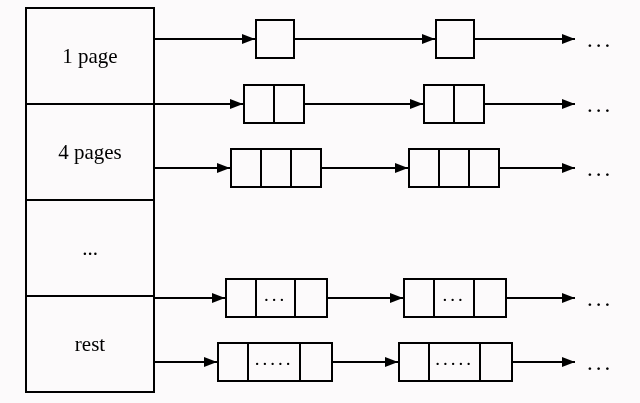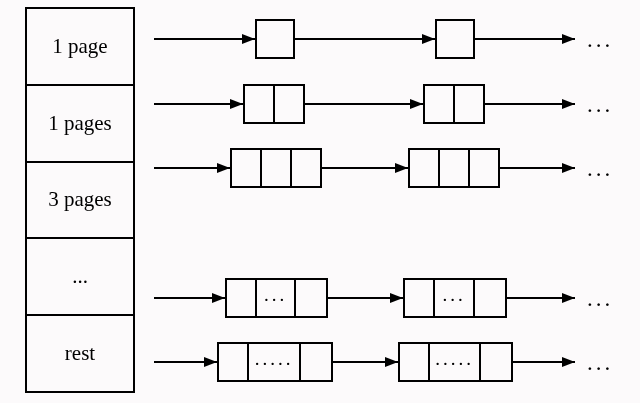--- a/index.html
+++ b/index.html
@@ -12,21 +12,21 @@
     position:relative;
     width:640px;
     height:403px;
     background:#fcfafb;
     overflow:hidden;
   }
   
   #size-table{
     position:absolute;
     left:25px; top:7px;
-    width:110px; height:386px;
+    width:130px; height:386px;
     border:2px solid #000;
     box-sizing:border-box;
     display:flex;
     flex-direction:column;
     background:#fcfafb;
   }
   .trow{
     flex:1;
     display:flex;
     align-items:center;
@@ -83,22 +83,21 @@
     line-height:28px;
   }
 </style>
 </head>
 <body>
 
 <div id="stage">
 
   <div id="size-table">
     <div class="trow">1 page</div>
-    <div class="trow">1 pages</div>
-    <div class="trow">3 pages</div>
+    <div class="trow">4 pages</div>
     <div class="trow">...</div>
     <div class="trow">rest</div>
   </div>
 
   <div>
     <div class="line arrow" style="left:154px;top:38px;width:101px"></div>
     <div class="node" style="left:255px;top:19px;width:40px">
       <div class="cell grow"></div>
     </div>
     <div class="line arrow" style="left:295px;top:38px;width:140px"></div>

